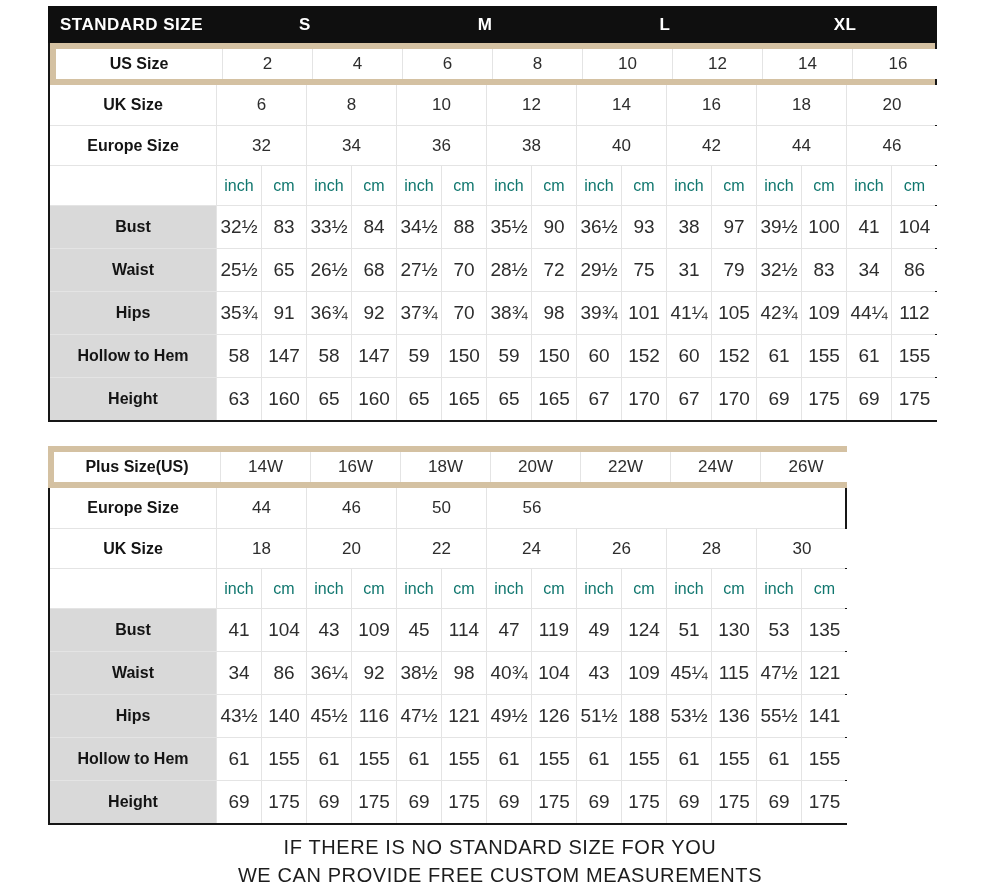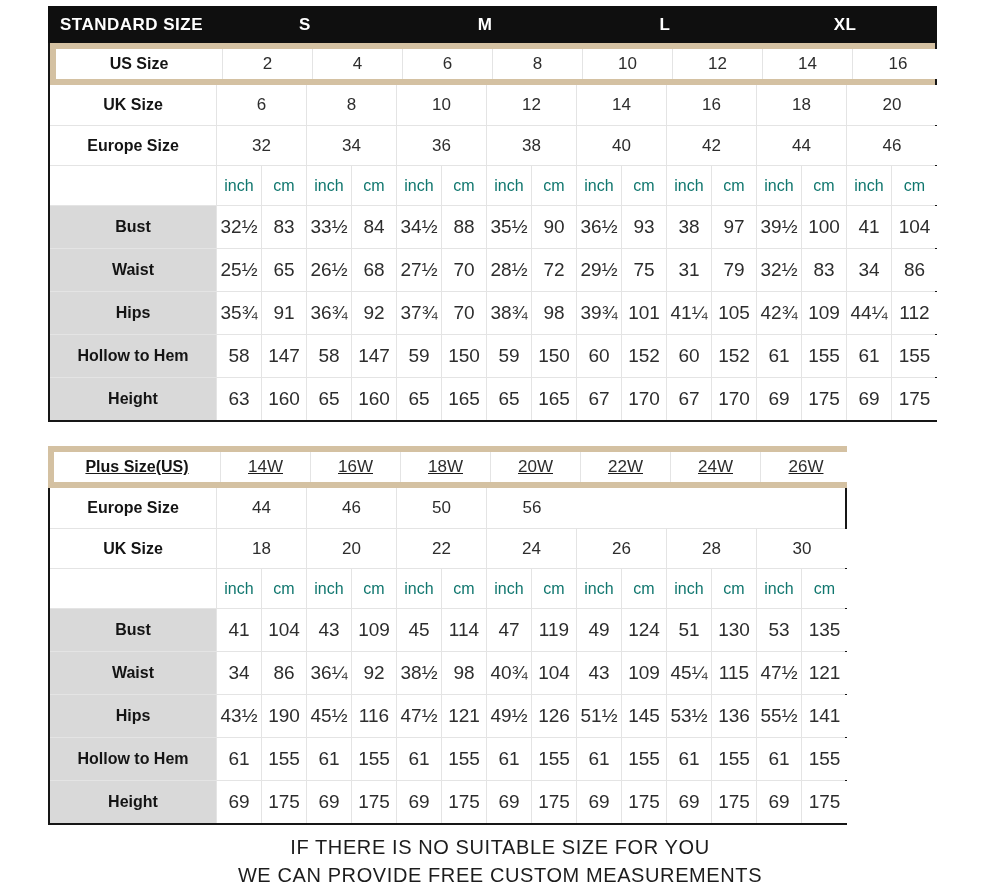--- a/index.html
+++ b/index.html
@@ -235,21 +235,21 @@
             <div class="cell value-cell">69</div>
             <div class="cell value-cell">175</div>
           </div>
         </div>
     </div>
   </section>
 
   <section class="size-table plus-table">
     <div class="tan-band">
       <div id="plus-highlight">
-          <div class="row size-row" style="grid-template-columns: var(--labelw) repeat(7, calc(var(--colw)*2)); text-decoration: underline;">
+          <div class="row size-row" style="grid-template-columns: var(--labelw) repeat(7, calc(var(--colw)*2));">
             <div class="cell label-cell">Plus Size(US)</div>
             <div class="cell size-value">14W</div>
             <div class="cell size-value">16W</div>
             <div class="cell size-value">18W</div>
             <div class="cell size-value">20W</div>
             <div class="cell size-value">22W</div>
             <div class="cell size-value">24W</div>
             <div class="cell size-value">26W</div>
           </div>
         </div>
@@ -320,29 +320,29 @@
             <div class="cell value-cell">43</div>
             <div class="cell value-cell">109</div>
             <div class="cell value-cell">45¼</div>
             <div class="cell value-cell">115</div>
             <div class="cell value-cell">47½</div>
             <div class="cell value-cell">121</div>
           </div>
           <div class="row meas-row" style="grid-template-columns: var(--labelw) repeat(14, var(--colw));">
             <div class="cell label-cell gray">Hips</div>
             <div class="cell value-cell">43½</div>
-            <div class="cell value-cell">190</div>
+            <div class="cell value-cell">140</div>
             <div class="cell value-cell">45½</div>
             <div class="cell value-cell">116</div>
             <div class="cell value-cell">47½</div>
             <div class="cell value-cell">121</div>
             <div class="cell value-cell">49½</div>
             <div class="cell value-cell">126</div>
             <div class="cell value-cell">51½</div>
-            <div class="cell value-cell">145</div>
+            <div class="cell value-cell">188</div>
             <div class="cell value-cell">53½</div>
             <div class="cell value-cell">136</div>
             <div class="cell value-cell">55½</div>
             <div class="cell value-cell">141</div>
           </div>
           <div class="row meas-row" style="grid-template-columns: var(--labelw) repeat(14, var(--colw));">
             <div class="cell label-cell gray">Hollow to Hem</div>
             <div class="cell value-cell">61</div>
             <div class="cell value-cell">155</div>
             <div class="cell value-cell">61</div>
@@ -373,17 +373,17 @@
             <div class="cell value-cell">69</div>
             <div class="cell value-cell">175</div>
             <div class="cell value-cell">69</div>
             <div class="cell value-cell">175</div>
           </div>
         </div>
     </div>
   </section>
 
   <div class="footer">
-    <div>IF THERE IS NO SUITABLE SIZE FOR YOU</div>
+    <div>IF THERE IS NO STANDARD SIZE FOR YOU</div>
     <div>WE CAN PROVIDE FREE CUSTOM MEASUREMENTS</div>
   </div>
 
 </div>
 
 </body></html>

